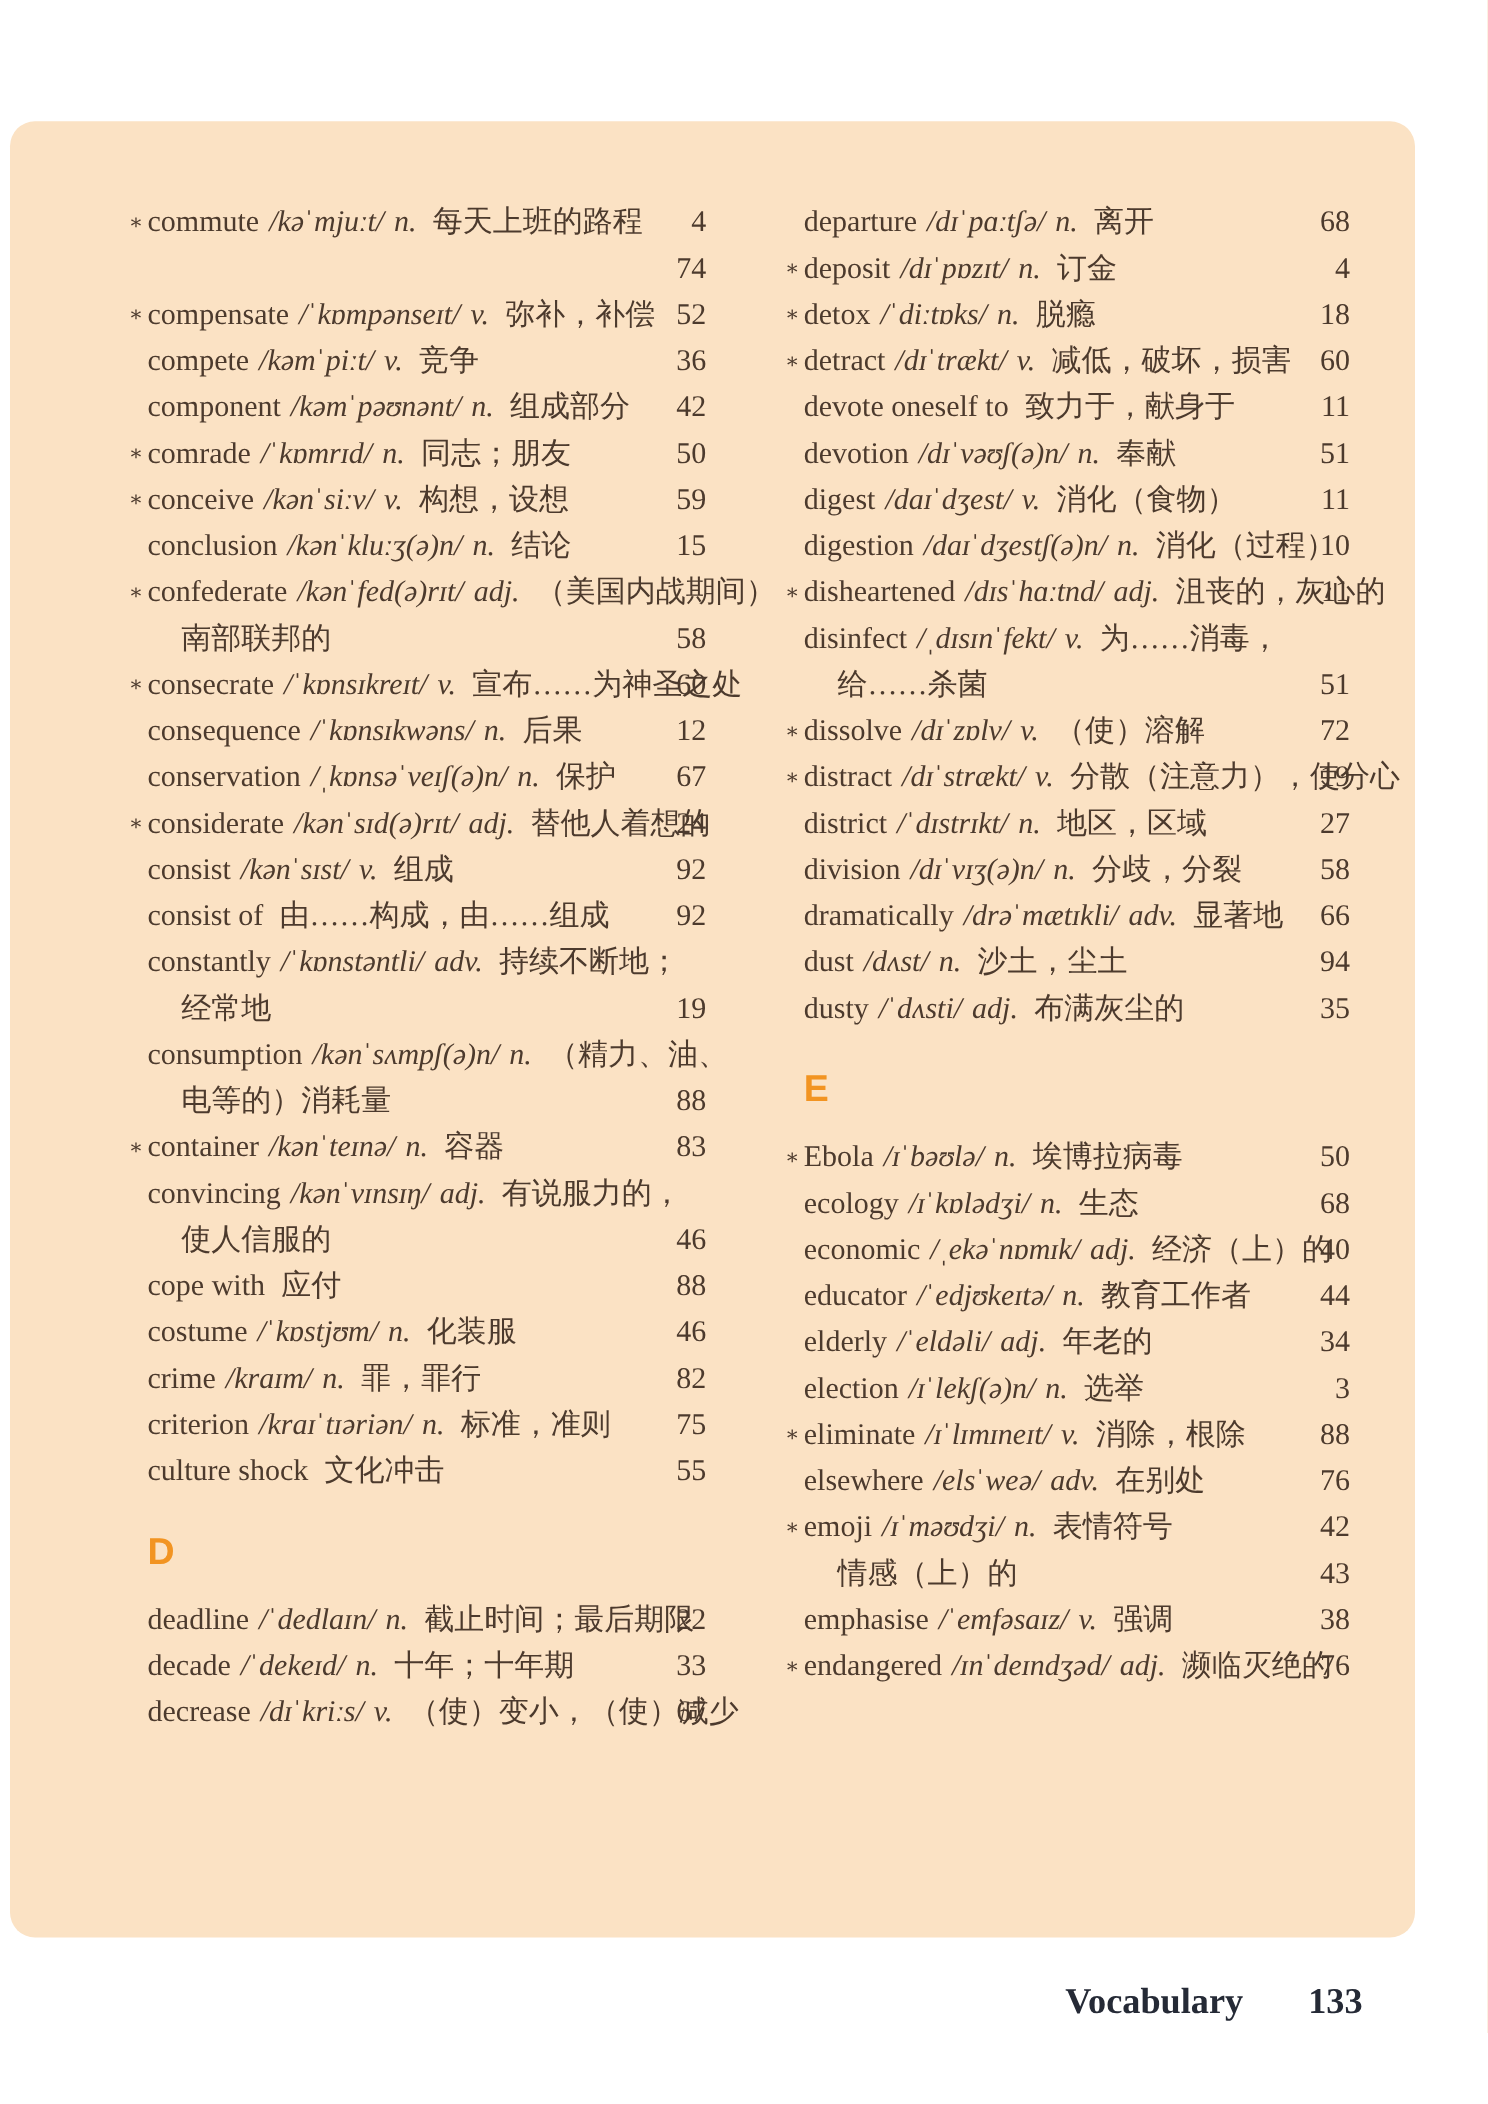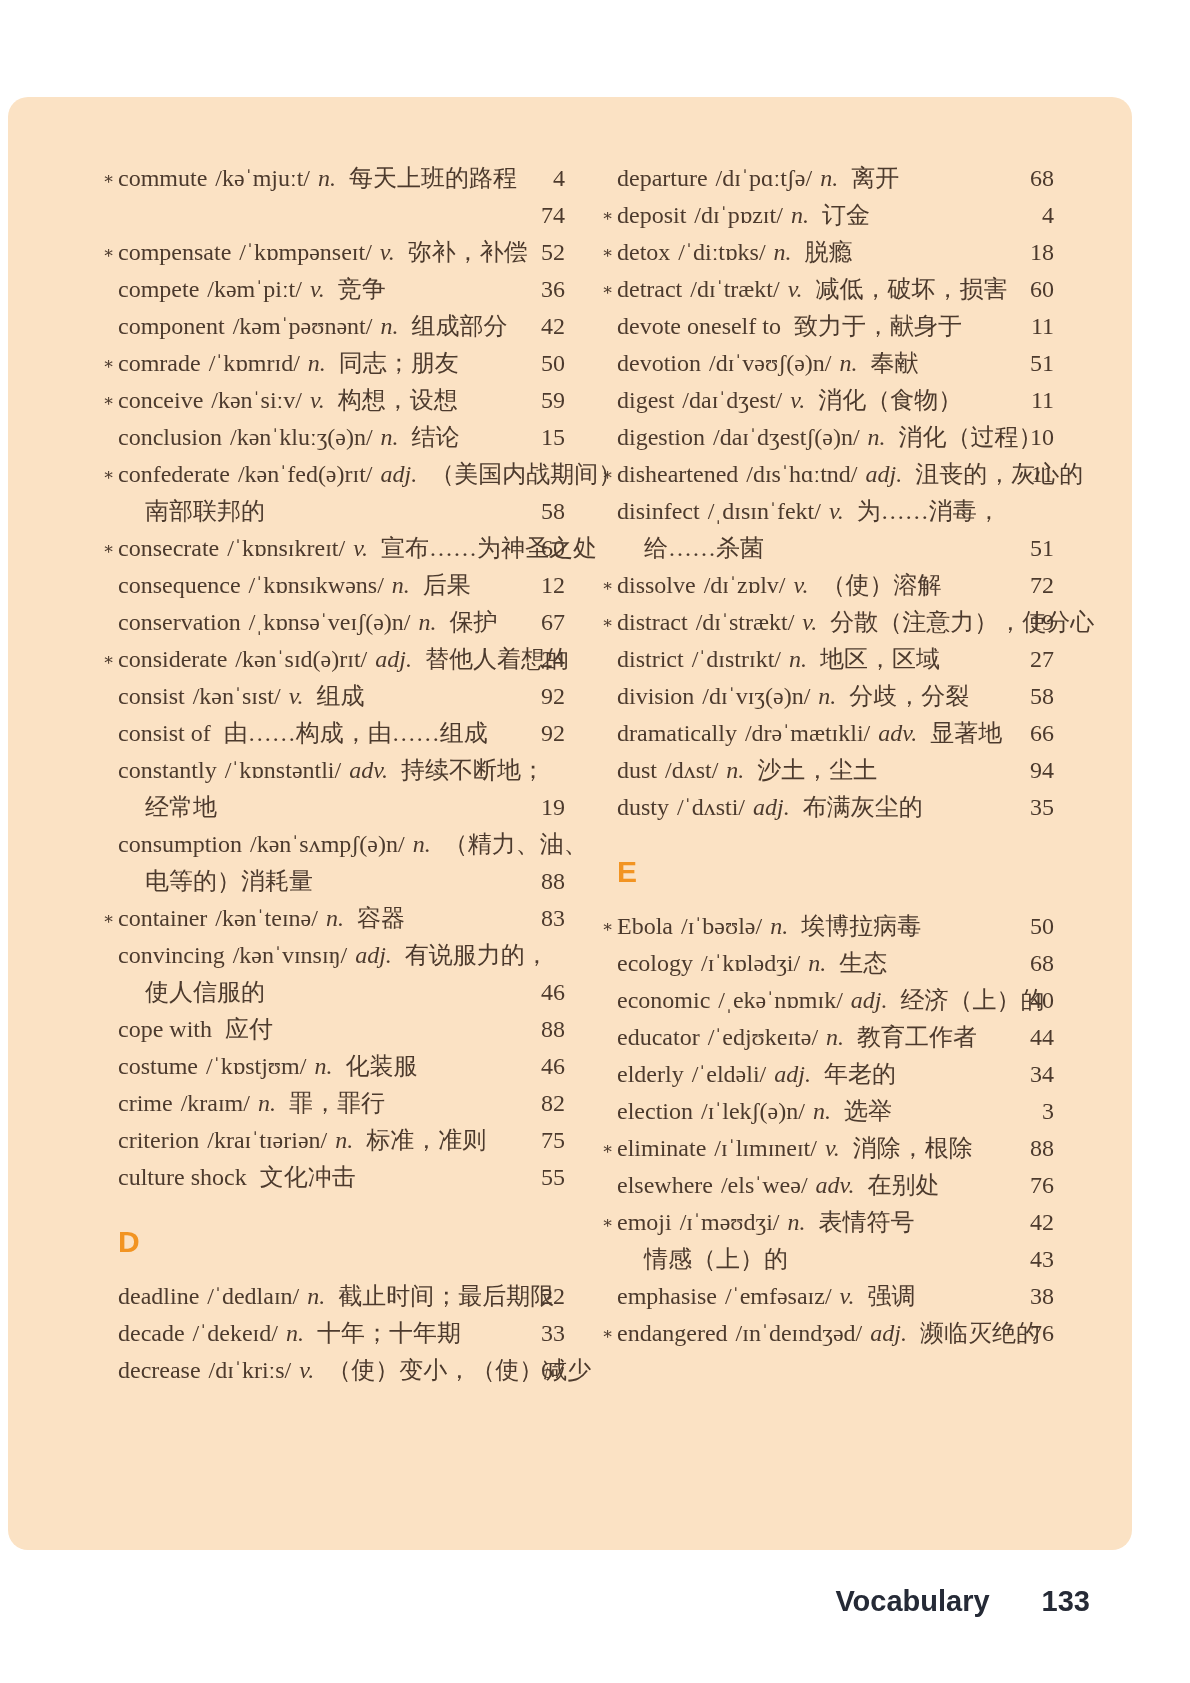--- a/index.html
+++ b/index.html
@@ -6,43 +6,43 @@
   body{
     width:1190px;height:1683px;position:relative;background:#ffffff;
     font-family:"Liberation Serif","DejaVu Serif",serif;
   }
   .panel{
     position:absolute;left:8px;top:97px;width:1124px;height:1453px;
     background:#fbe2c4;border-radius:20px;
   }
   .column{position:absolute;top:160px;}
   .col-left{left:103px;width:462px;}
-  .col-right{left:602px;width:452px;}
+  .col-right{left:628px;width:452px;}
   .section-letter{
     font-family:"Liberation Sans","DejaVu Sans",sans-serif;
     font-weight:bold;font-size:30px;line-height:44px;color:#f29422;
     margin:24px 0 14px 15px;
   }
   .entry{position:relative;}
   .line{
     position:relative;display:flex;align-items:baseline;
     height:37px;line-height:37px;white-space:nowrap;
     font-size:24px;color:#4c3a2d;
   }
   .star{flex:none;width:15px;font-size:17px;position:relative;top:-2px;color:#4c3a2d;}
   .star.hidden{visibility:hidden;}
   .text{flex:none;}
-  .phon{margin-left:8px;}
+  .phon{margin-left:8px;font-style:italic;}
   .pos{margin-left:8px;font-style:italic;}
   .def{margin-left:13px;font-family:Liberation Serif, serif;}
   .cont{padding-left:42px;}
   .page-num{position:absolute;right:0;top:0;line-height:37px;}
   .footer{
     position:absolute;top:1585px;right:100px;display:flex;gap:52px;
-    font-family:Liberation Sans, sans-serif;
+    font-family:Liberation Serif, serif;
     font-weight:bold;font-size:29px;color:#252a36;
   }
 </style>
 </head>
 <body>
 
 <div class="page">
   <div class="panel"></div>
   <div class="column col-left">
   <div class="section">

